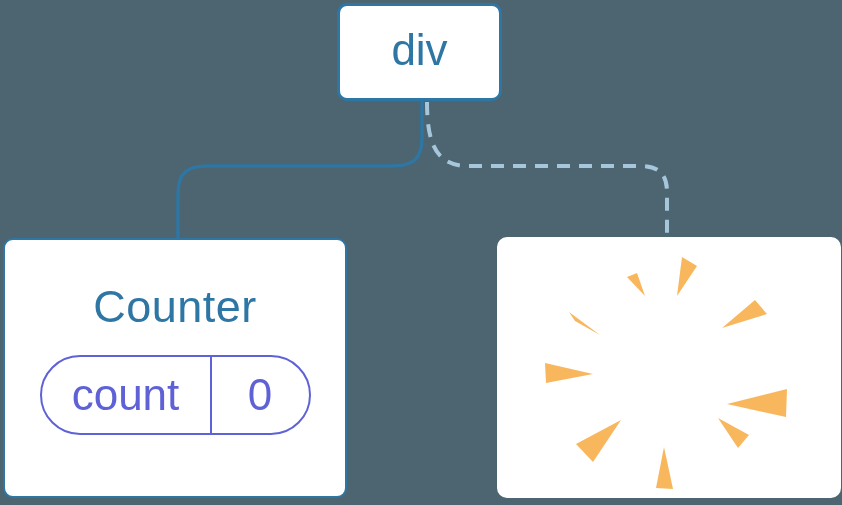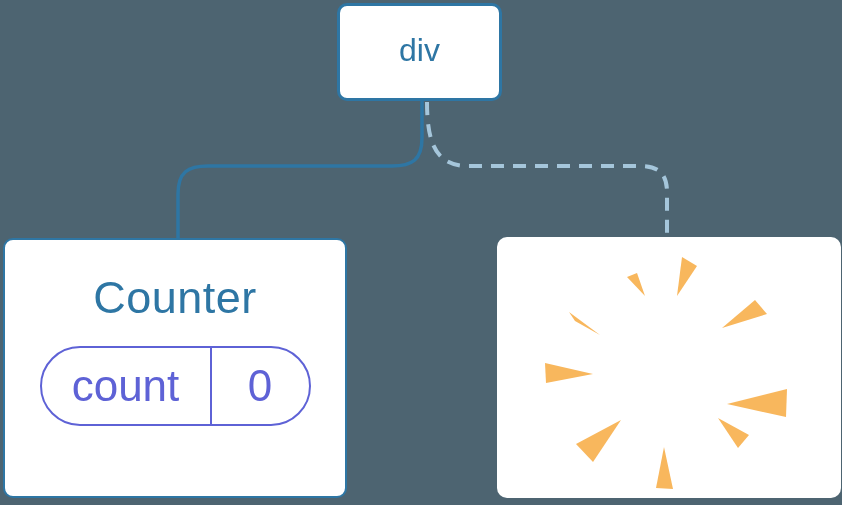--- a/index.html
+++ b/index.html
@@ -24,32 +24,32 @@
   .edge-solid{fill:none;stroke:var(--accent-blue);stroke-width:3.5px}
   .edge-dashed{fill:none;stroke:var(--dashed-blue);stroke-width:4px;stroke-dasharray:13 9}
   .node-root{
     position:absolute;left:337px;top:3px;width:165px;height:98px;z-index:2;
     background:var(--card-white);
     border:3px solid var(--accent-blue);
     border-radius:10px;
     display:flex;align-items:center;justify-content:center;
   }
   .node-root-label{
-    color:var(--accent-blue);font-size:32px;line-height:1;
+    color:var(--accent-blue);font-size:44px;line-height:1;
     padding-bottom:4px;
   }
   .card-counter{
     position:absolute;left:3px;top:238px;width:344px;height:260px;z-index:2;
     background:var(--card-white);
     border:2.5px solid var(--accent-blue);
     border-radius:10px;
     display:flex;flex-direction:column;align-items:center;
   }
   .counter-title{
-    margin-top:35px;
+    margin-top:44px;
     color:var(--accent-blue);
     font-size:45px;line-height:1;
     letter-spacing:0.5px;
   }
   .state-pill{
     margin-top:26px;
     width:271px;height:80px;
     border:2.5px solid var(--state-purple);
     border-radius:60px;
     display:flex;align-items:stretch;

